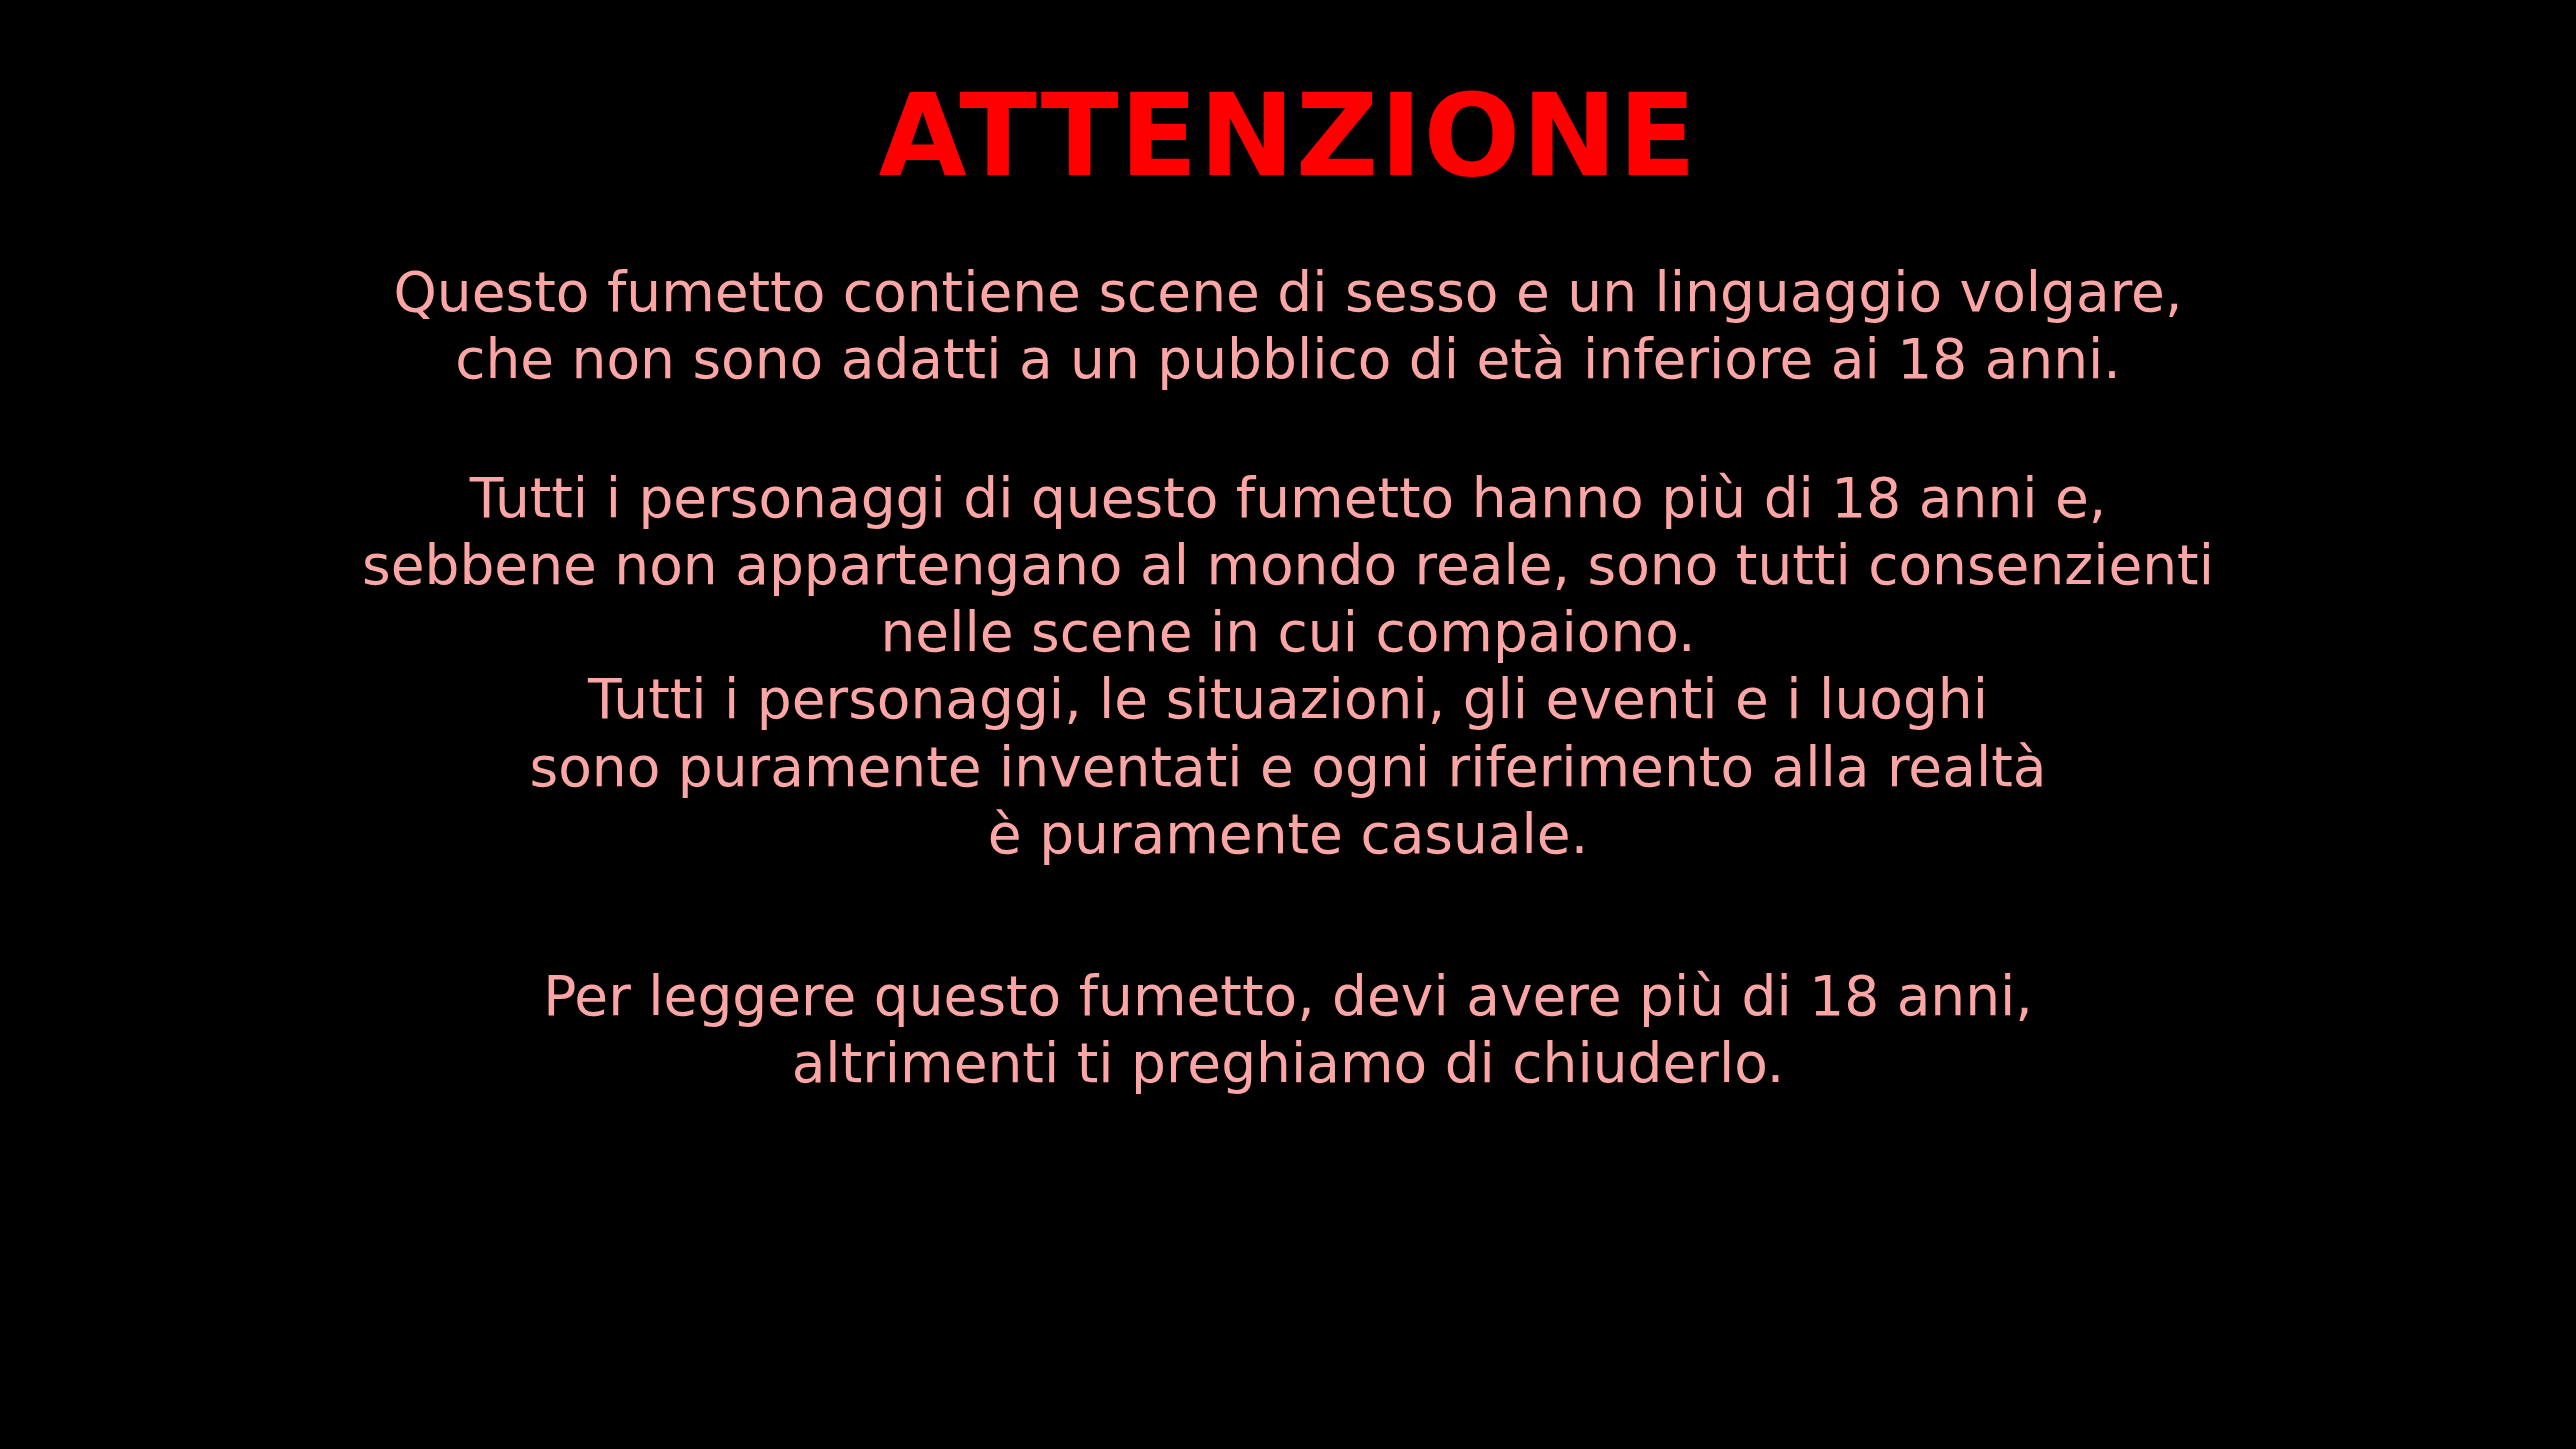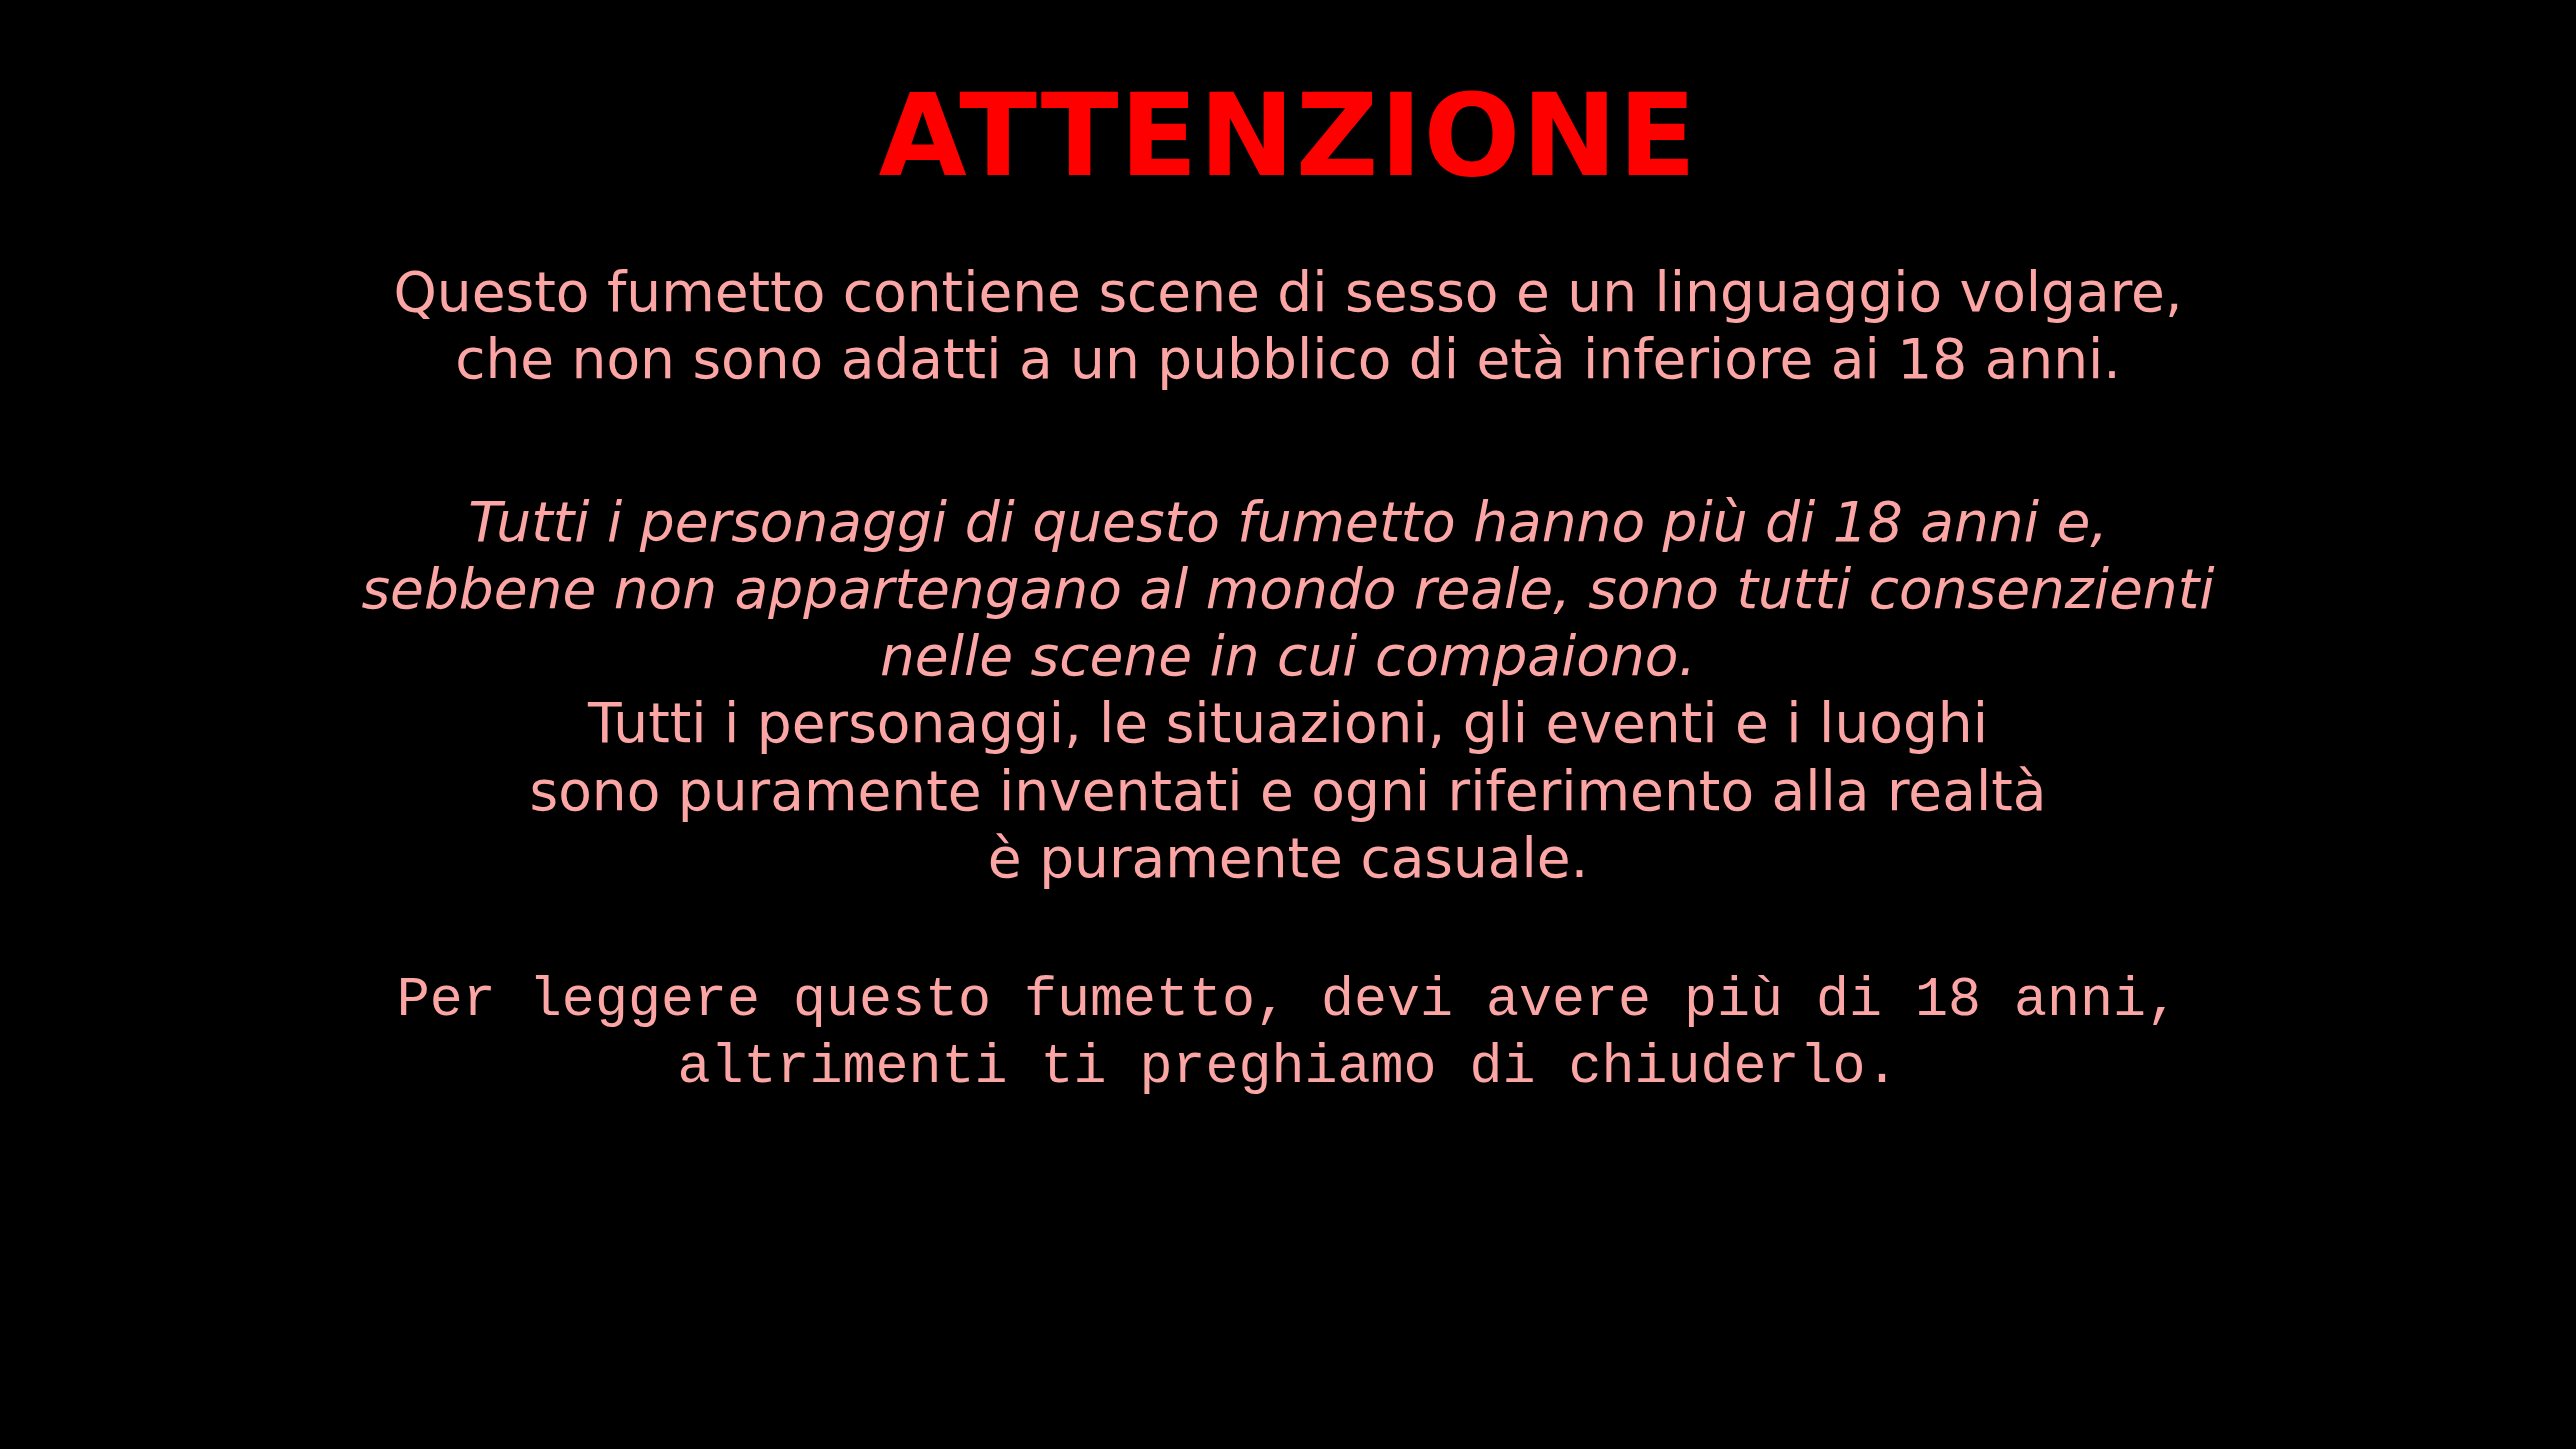--- a/index.html
+++ b/index.html
@@ -34,23 +34,23 @@
   }
   .body-block {
     color: #fca5a5;
     font-size: 55px;
     line-height: 1.22;
     text-align: center;
     width: 2496px;
     white-space: pre-line;
   }
   .block-1 { margin-top: 66px; }
-  .block-2 { margin-top: 96px; font-style: italic; }
+  .block-2 { margin-top: 72px; }
   .block-3 { }
-  .block-4 { margin-top: 75px; font-family: Liberation Mono, monospace; }
+  .block-4 { margin-top: 95px; }
 </style>
 </head>
 <body>
 
 <div class="page">
   <div class="warning-title">ATTENZIONE</div>
 
   <div class="body-block block-1">Questo fumetto contiene scene di sesso e un linguaggio volgare,
 che non sono adatti a un pubblico di età inferiore ai 18 anni.</div>
 

